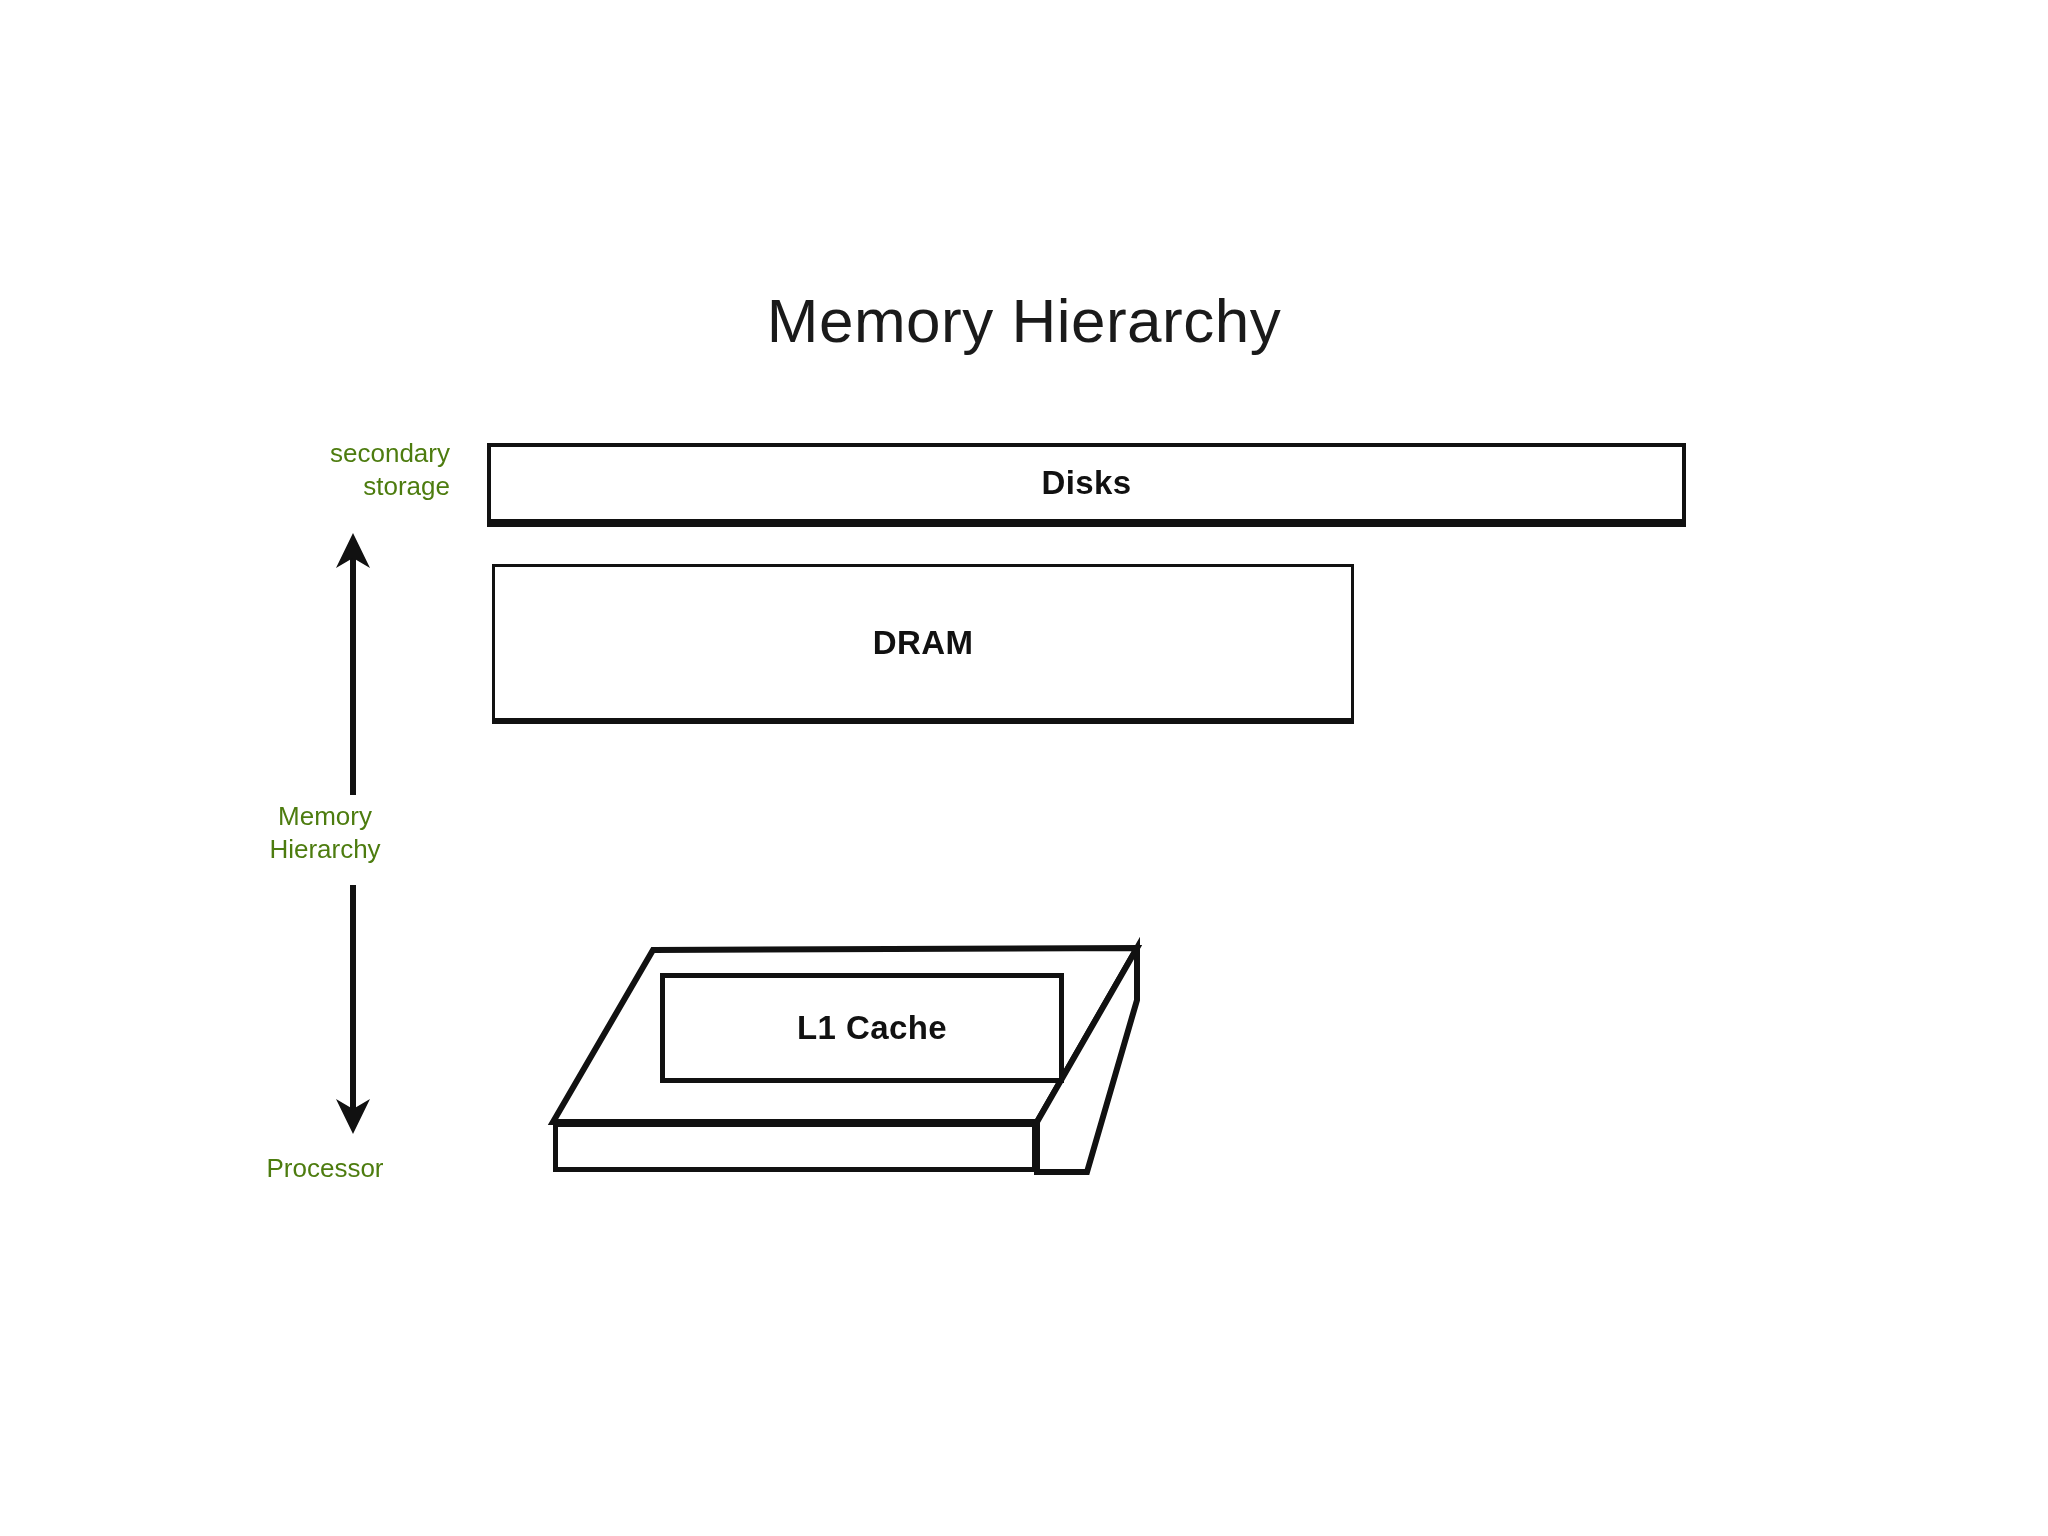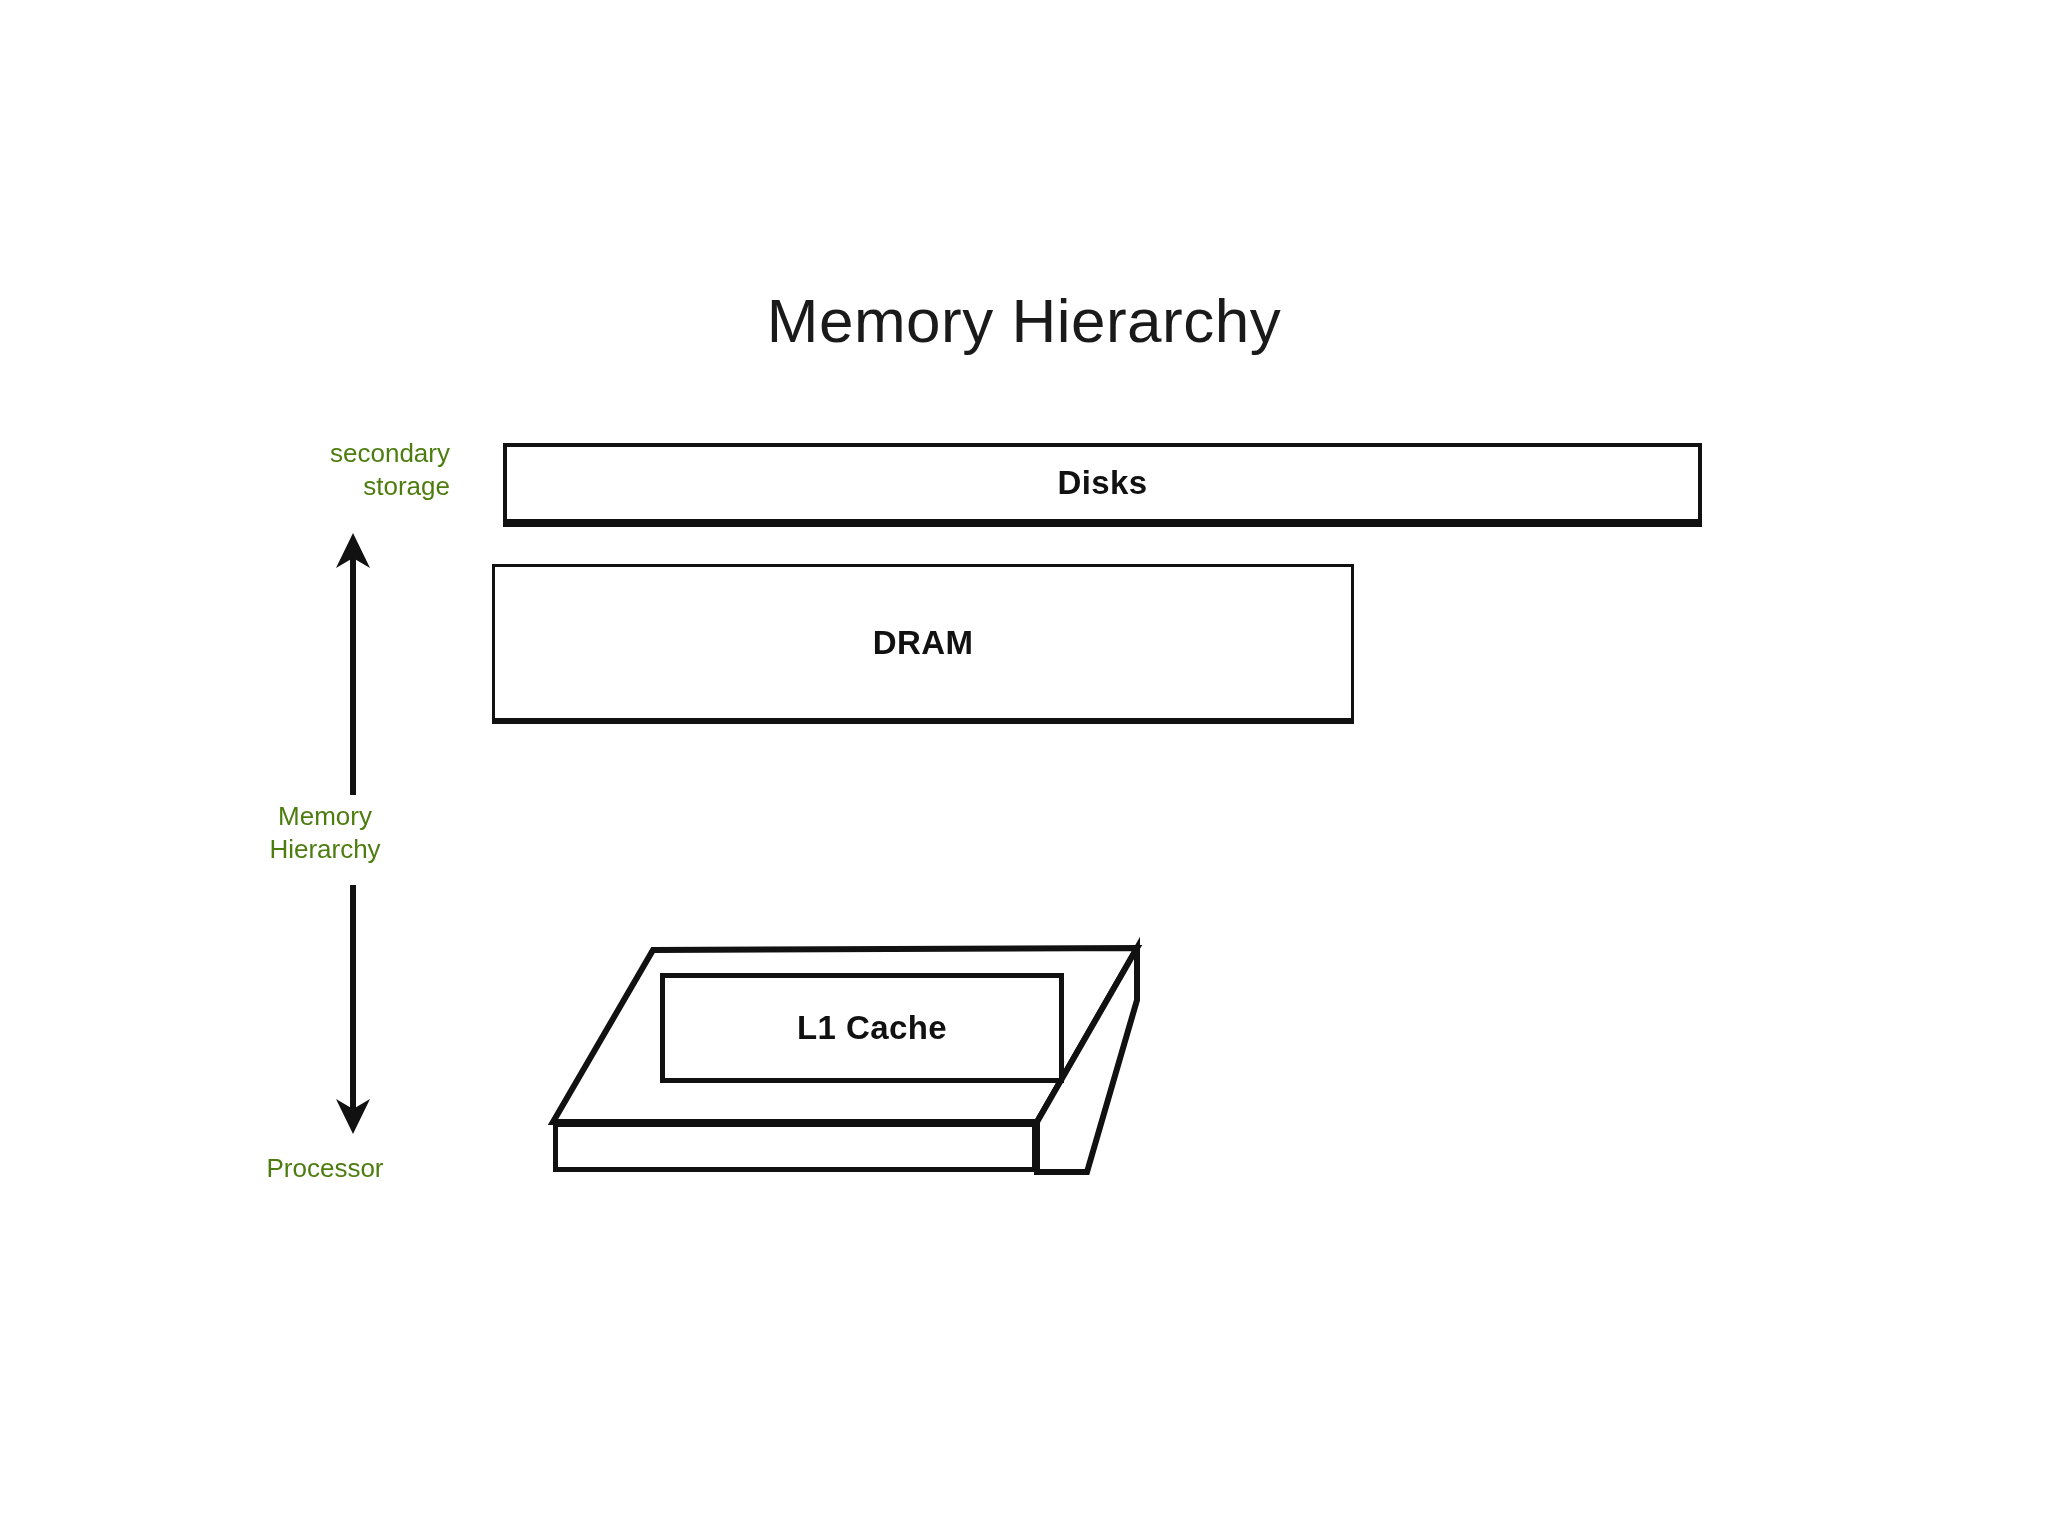--- a/index.html
+++ b/index.html
@@ -87,21 +87,20 @@
   }
 
   #box-disks {
     left: 487px;
     top: 443px;
     width: 1199px;
     height: 84px;
     border: 4px solid #111111;
     border-bottom-width: 8px;
     align-items: center;
-    margin-left: 16px;
   }
   #box-dram {
     left: 492px;
     top: 564px;
     width: 862px;
     height: 160px;
     border: 3px solid #111111;
     border-bottom-width: 6px;
     align-items: center;
   }

